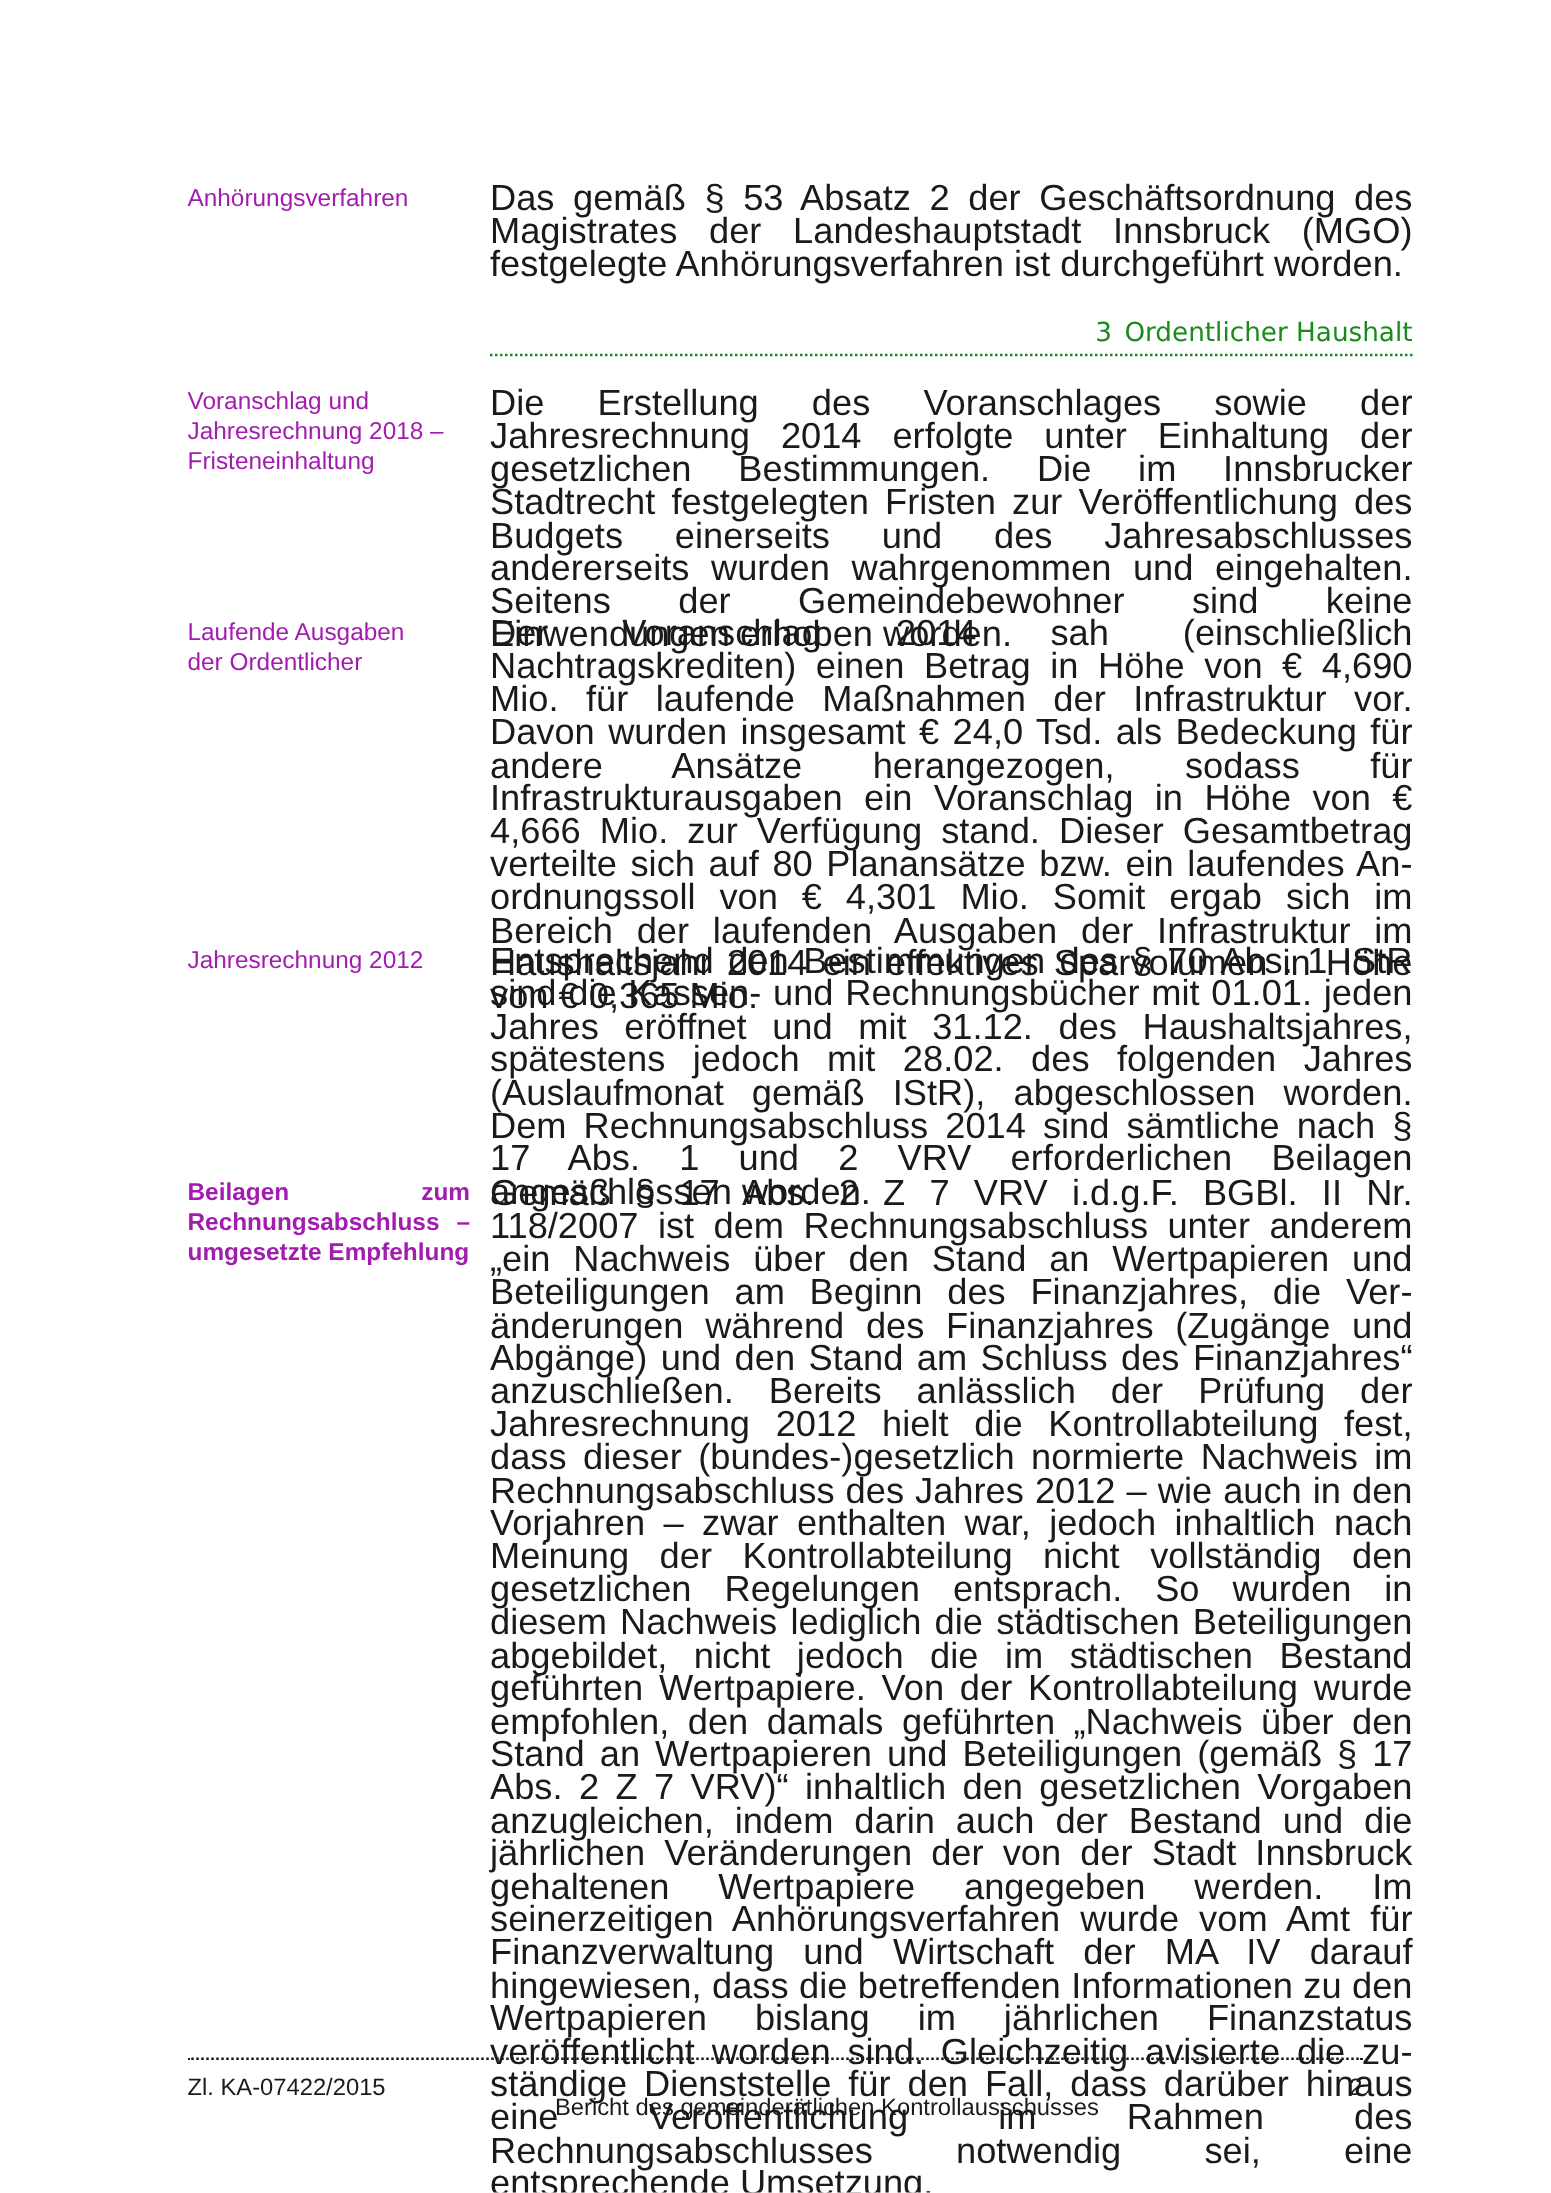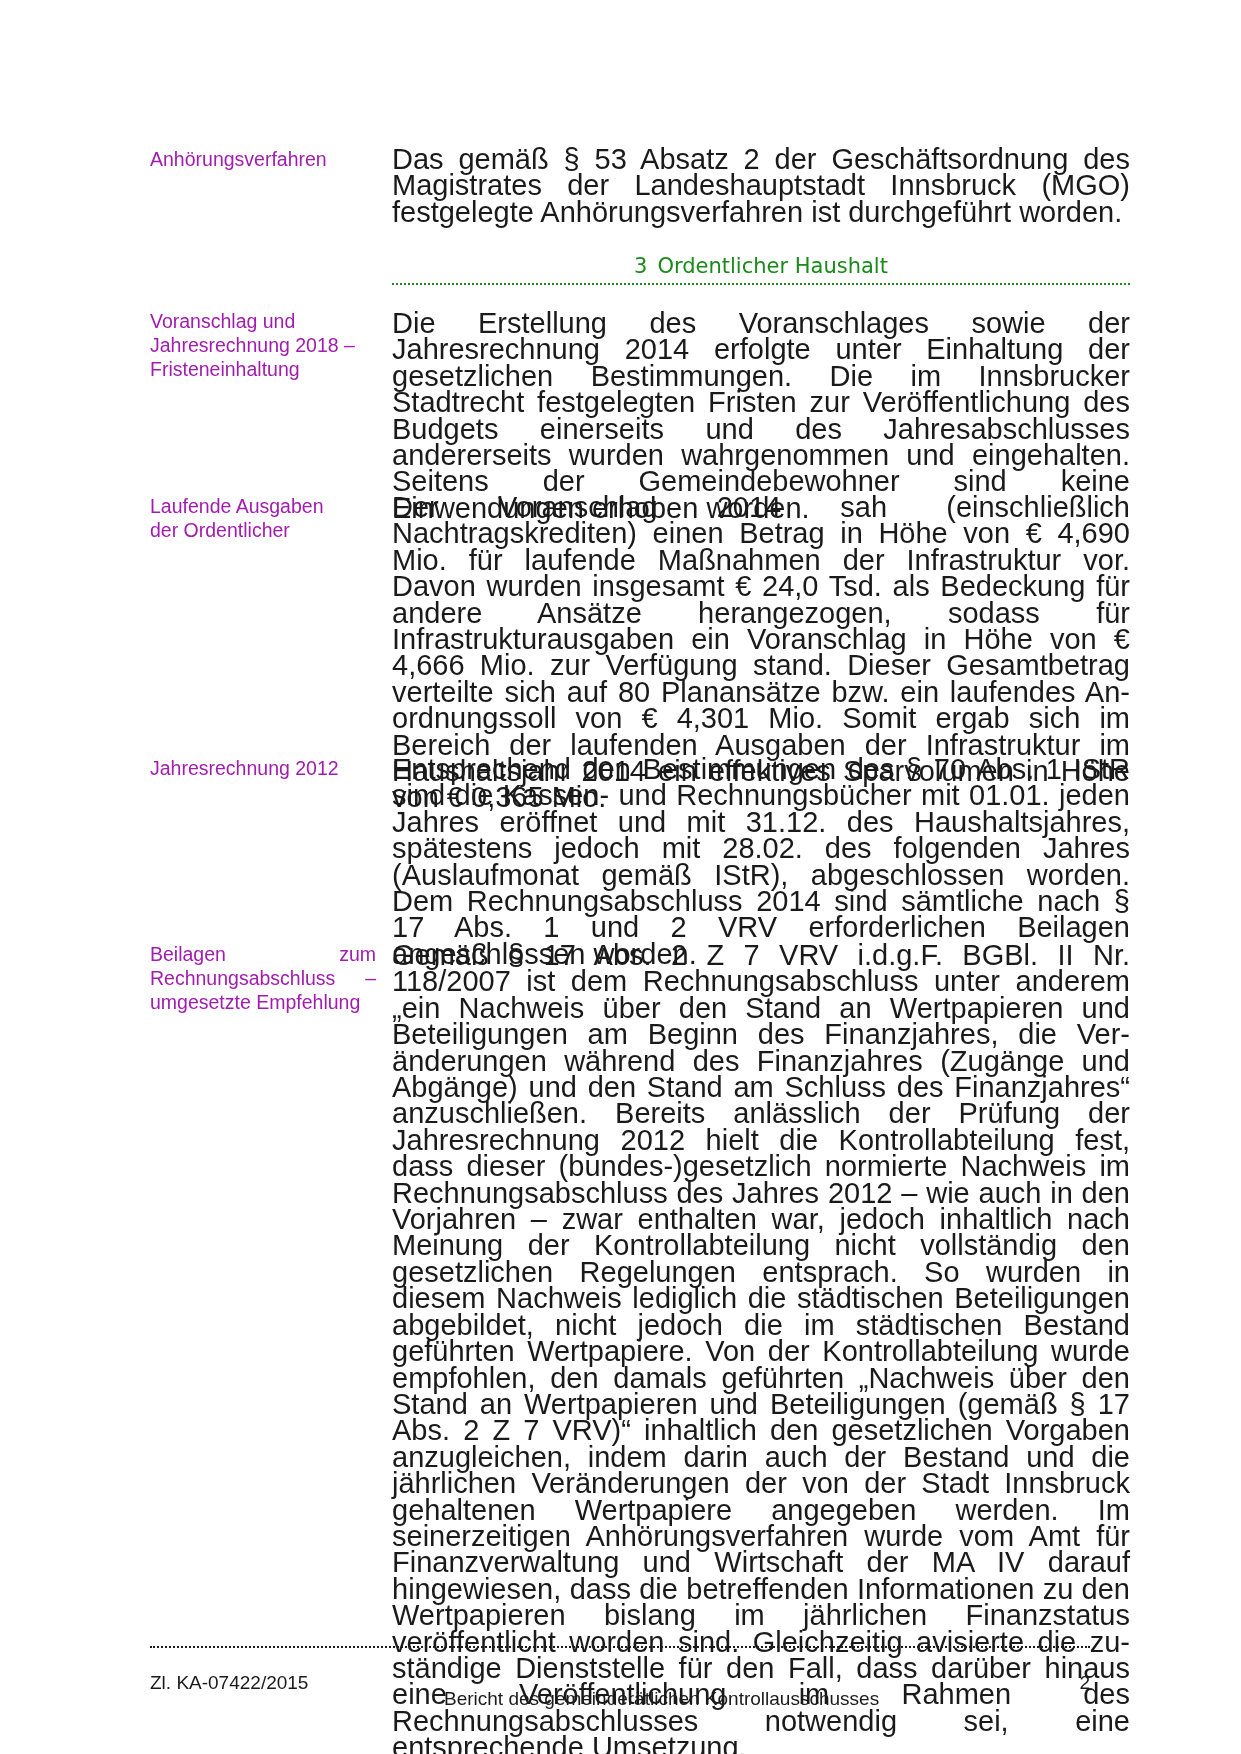--- a/index.html
+++ b/index.html
@@ -18,36 +18,35 @@
     color: #1a1a1a;
     font-family: "Liberation Sans", sans-serif;
     font-size: 29px; line-height: 26.4px;
     text-align: justify;
     hyphens: manual;
   }
   .heading-wrap {
     position: absolute; left: 392px; top: 252px; width: 738px;
   }
   .heading {
-    text-align: center; color: #1a8a1a;
+    text-align: right; color: #1a8a1a;
     font-family: "DejaVu Sans", sans-serif;
     font-size: 21px; line-height: 28px;
     padding-bottom: 3px;
   }
   .heading .num { margin-right: 10px; }
   .dotline-green { border-bottom: 2px dotted #1a8a1a; height: 0; }
   .footer-line {
     position: absolute; left: 150px; top: 1646px; width: 940px;
     border-bottom: 2px dotted #1a1a1a; height: 0;
   }
   .footer {
     position: absolute; top: 1660px; left: 150px; width: 940px;
     font-family: "Liberation Sans", sans-serif; font-size: 19px; color: #1a1a1a;
     height: 26px;
-    margin-top: 12px;
   }
   .footer .left { position: absolute; left: 0; top: 0; }
   .footer .center { position: absolute; left: 294px; top: 16px; }
   .footer .right { position: absolute; right: 0; top: 0; }
 </style>
 </head>
 <body>
 
 <div class="page">
 
@@ -72,21 +71,21 @@
     <div class="side" style="top:0px; width:190px;">Laufende Ausgaben der Ordentlicher</div>
     <div class="body">Der Voranschlag 2014 sah (einschließlich Nachtragskrediten) einen Betrag in Höhe von € 4,690 Mio. für laufende Maßnahmen der Infra­struktur vor. Davon wurden insgesamt € 24,0 Tsd. als Bedeckung für andere Ansätze herangezogen, sodass für Infrastrukturausgaben ein Voranschlag in Höhe von € 4,666 Mio. zur Verfügung stand. Dieser Gesamtbetrag verteilte sich auf 80 Planansätze bzw. ein laufendes An­ordnungssoll von € 4,301 Mio. Somit ergab sich im Bereich der laufen­den Ausgaben der Infrastruktur im Haushaltsjahr 2014 ein effektives Sparvolumen in Höhe von € 0,365 Mio.</div>
   </div>
 
   <div class="row" style="top:756px;">
     <div class="side" style="top:0px;">Jahresrechnung 2012</div>
     <div class="body">Entsprechend den Bestimmungen des § 70 Abs. 1 IStR sind die Kas­sen- und Rechnungsbücher mit 01.01. jeden Jahres eröffnet und mit 31.12. des Haushaltsjahres, spätestens jedoch mit 28.02. des folgen­den Jahres (Auslaufmonat gemäß IStR), abgeschlossen worden. Dem Rechnungsabschluss 2014 sind sämtliche nach § 17 Abs. 1 und 2 VRV erforderlichen Beilagen angeschlossen worden.</div>
   </div>
 
   <div class="row" style="top:942px;">
-    <div class="side justify" style="top:0px; width:226px;">Beilagen zum Rechnungsabschluss – umgesetzte Empfehlung</div>
+    <div class="side justify" style="top:0px; width:226px;font-weight:bold;">Beilagen zum Rechnungsabschluss – umgesetzte Empfehlung</div>
     <div class="body">Gemäß § 17 Abs. 2 Z 7 VRV i.d.g.F. BGBl. II Nr. 118/2007 ist dem Rechnungsabschluss unter anderem „ein Nachweis über den Stand an Wertpapieren und Beteiligungen am Beginn des Finanzjahres, die Ver­änderungen während des Finanzjahres (Zugänge und Abgänge) und den Stand am Schluss des Finanzjahres“ anzuschließen. Bereits an­lässlich der Prüfung der Jahresrechnung 2012 hielt die Kontrollabtei­lung fest, dass dieser (bundes-)gesetzlich normierte Nachweis im Rechnungsabschluss des Jahres 2012 – wie auch in den Vorjahren – zwar enthalten war, jedoch inhaltlich nach Meinung der Kontrollabtei­lung nicht vollständig den gesetzlichen Regelungen entsprach. So wur­den in diesem Nachweis lediglich die städtischen Beteiligungen abge­bildet, nicht jedoch die im städtischen Bestand geführten Wertpapiere. Von der Kontrollabteilung wurde empfohlen, den damals geführten „Nachweis über den Stand an Wertpapieren und Beteiligungen (gemäß § 17 Abs. 2 Z 7 VRV)“ inhaltlich den gesetzlichen Vorgaben anzuglei­chen, indem darin auch der Bestand und die jährlichen Veränderungen der von der Stadt Innsbruck gehaltenen Wertpapiere angegeben wer­den. Im seinerzeitigen Anhörungsverfahren wurde vom Amt für Finanz­verwaltung und Wirtschaft der MA IV darauf hingewiesen, dass die be­treffenden Informationen zu den Wertpapieren bislang im jährlichen Finanzstatus veröffentlicht worden sind. Gleichzeitig avisierte die zu­ständige Dienststelle für den Fall, dass darüber hinaus eine Veröffentli­chung im Rahmen des Rechnungsabschlusses notwendig sei, eine entsprechende Umsetzung.</div>
   </div>
 
   <div class="footer-line"></div>
   <div class="footer">
     <span class="left">Zl. KA-07422/2015</span>
     <span class="center">Bericht des gemeinderätlichen Kontrollausschusses</span>
     <span class="right">2</span>
   </div>
 

